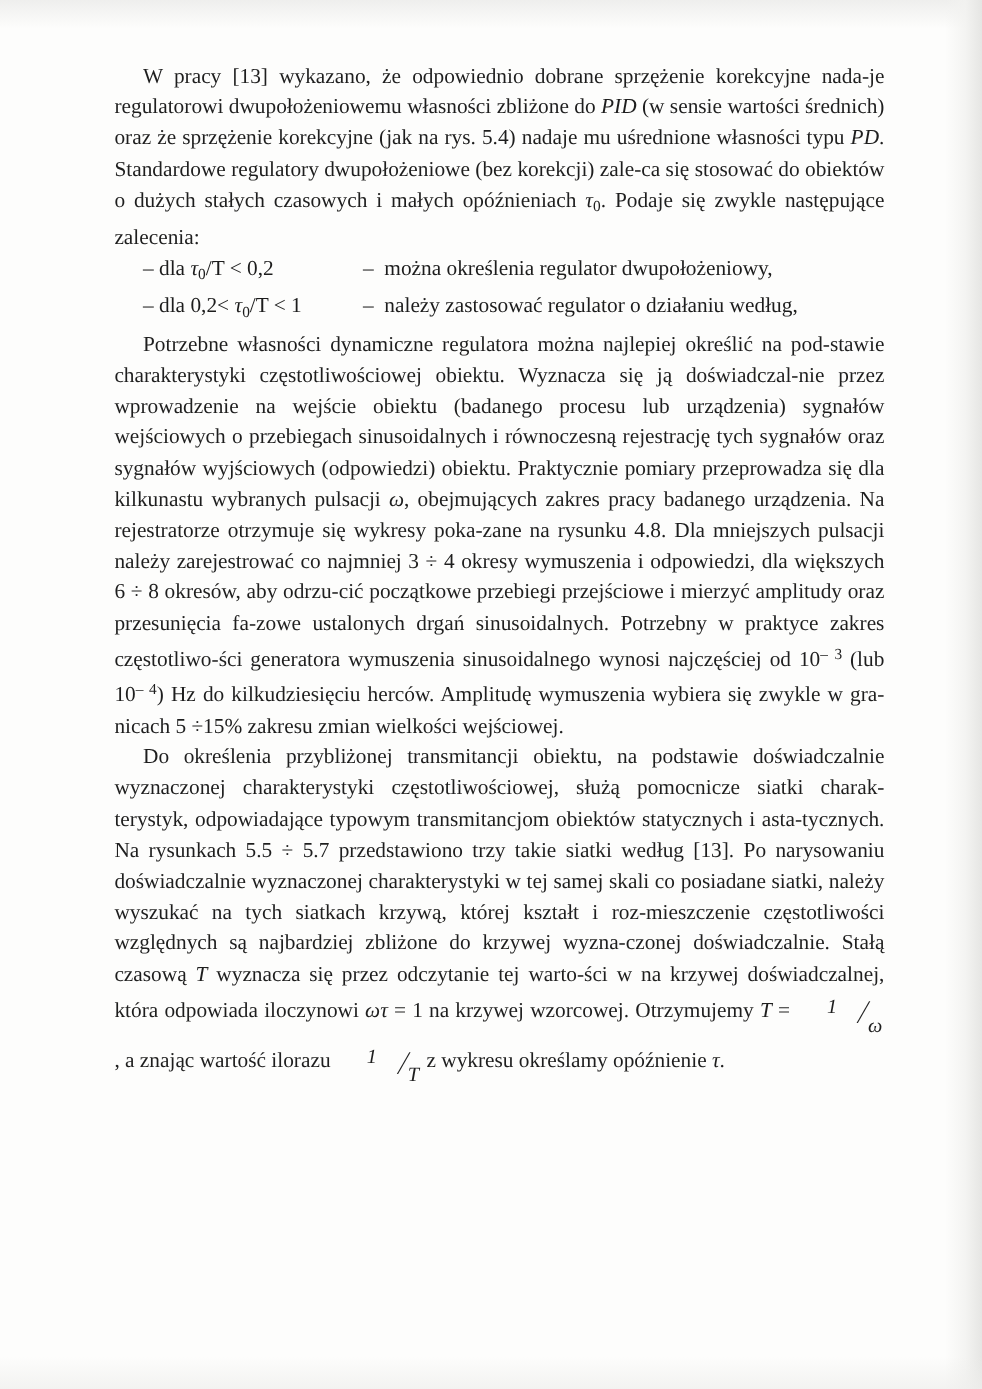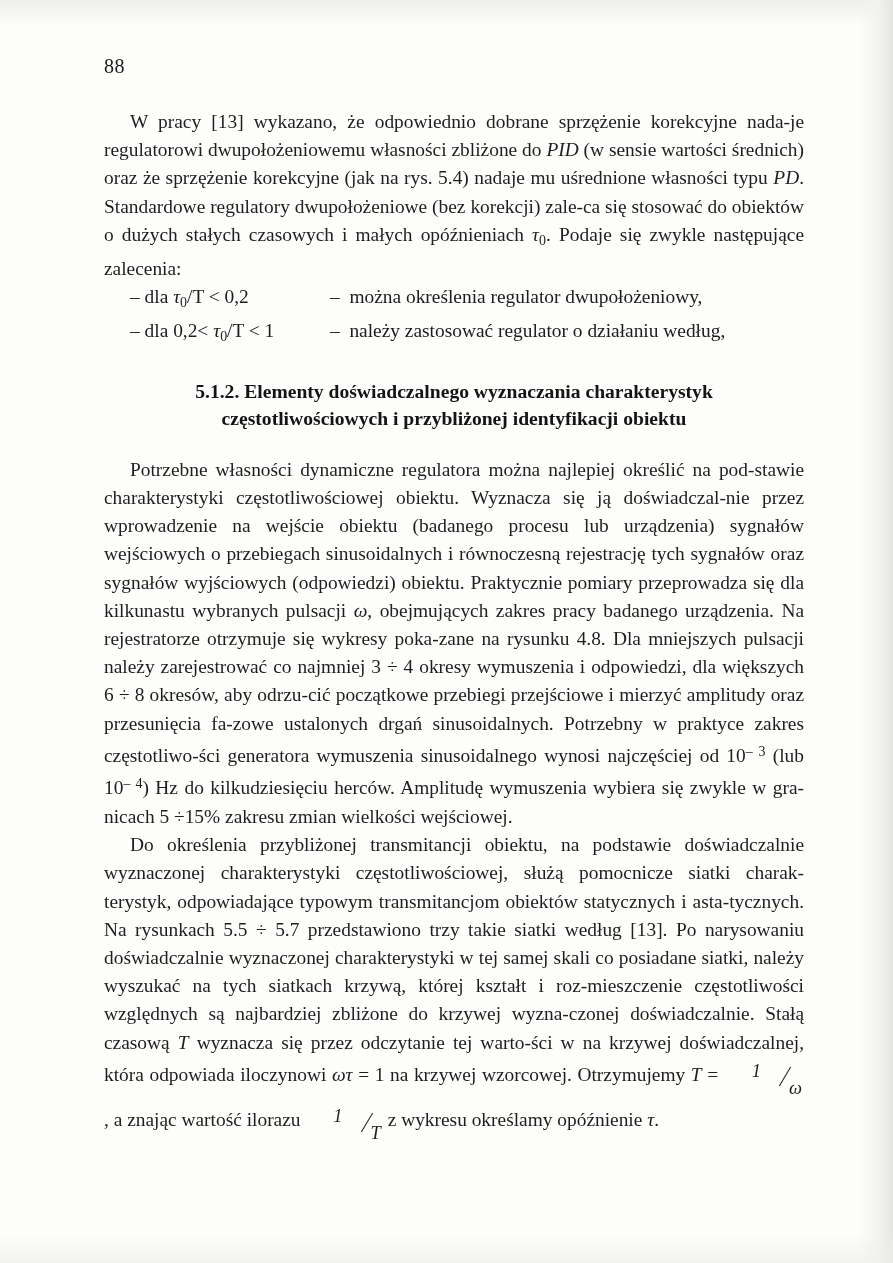--- a/index.html
+++ b/index.html
@@ -161,38 +161,33 @@
 <body>
 
 <div class="page">
 
   <div class="scan-edge-top"></div>
   <div class="scan-edge-right"></div>
   <div class="scan-edge-bottom"></div>
 
   <div class="content">
 
-    <div class="folio">88</div>
 
     <p class="body indent"><span>W pracy [13] wykazano, że odpowiednio dobrane sprzężenie korekcyjne nada-je regulatorowi dwupołożeniowemu własności zbliżone do </span><span class="it">PID</span><span> (w sensie wartości średnich) oraz że sprzężenie korekcyjne (jak na rys. 5.4) nadaje mu uśrednione własności typu </span><span class="it">PD</span><span>. Standardowe regulatory dwupołożeniowe (bez korekcji) zale-ca się stosować do obiektów o dużych stałych czasowych i małych opóźnieniach </span><span class="tau">τ</span><span class="sub">0</span><span>. Podaje się zwykle następujące zalecenia:</span></p>
 
     <ul class="rec-list">
       <li>
         <span class="rec-cond"><span>–</span>&nbsp;<span>dla</span>&nbsp;<span></span><span class="tau">τ</span><span class="sub">0</span><span>/T &lt; 0,2</span></span>
         <span class="rec-act"><span>–</span>&nbsp;&nbsp;<span>można określenia regulator dwupołożeniowy,</span></span>
       </li>
       <li>
         <span class="rec-cond"><span>–</span>&nbsp;<span>dla</span>&nbsp;<span>0,2&lt;</span>&nbsp;<span class="tau">τ</span><span class="sub">0</span><span>/T &lt; 1</span></span>
         <span class="rec-act"><span>–</span>&nbsp;&nbsp;<span>należy zastosować regulator o działaniu według,</span></span>
       </li>
     </ul>
 
-    <h2 class="section-heading">
-      <span class="ln">5.1.2. Elementy doświadczalnego wyznaczania charakterystyk</span>
-      <span class="ln">częstotliwościowych i przybliżonej identyfikacji obiektu</span>
-    </h2>
 
     <p class="body indent"><span>Potrzebne własności dynamiczne regulatora można najlepiej określić na pod-stawie charakterystyki częstotliwościowej obiektu. Wyznacza się ją doświadczal-nie przez wprowadzenie na wejście obiektu (badanego procesu lub urządzenia) sygnałów wejściowych o przebiegach sinusoidalnych i równoczesną rejestrację tych sygnałów oraz sygnałów wyjściowych (odpowiedzi) obiektu. Praktycznie pomiary przeprowadza się dla kilkunastu wybranych pulsacji </span><span class="it">ω</span><span>, obejmujących zakres pracy badanego urządzenia. Na rejestratorze otrzymuje się wykresy poka-zane na rysunku 4.8. Dla mniejszych pulsacji należy zarejestrować co najmniej 3 ÷ 4 okresy wymuszenia i odpowiedzi, dla większych 6 ÷ 8 okresów, aby odrzu-cić początkowe przebiegi przejściowe i mierzyć amplitudy oraz przesunięcia fa-zowe ustalonych drgań sinusoidalnych. Potrzebny w praktyce zakres częstotliwo-ści generatora wymuszenia sinusoidalnego wynosi najczęściej od 10</span><span class="sup">– 3</span><span> (lub 10</span><span class="sup">– 4</span><span>) Hz do kilkudziesięciu herców. Amplitudę wymuszenia wybiera się zwykle w gra-nicach 5 ÷15% zakresu zmian wielkości wejściowej.</span></p>
 
     <p class="body indent"><span>Do określenia przybliżonej transmitancji obiektu, na podstawie doświadczalnie wyznaczonej charakterystyki częstotliwościowej, służą pomocnicze siatki charak-terystyk, odpowiadające typowym transmitancjom obiektów statycznych i asta-tycznych. Na rysunkach 5.5 ÷ 5.7 przedstawiono trzy takie siatki według [13]. Po narysowaniu doświadczalnie wyznaczonej charakterystyki w tej samej skali co posiadane siatki, należy wyszukać na tych siatkach krzywą, której kształt i roz-mieszczenie częstotliwości względnych są najbardziej zbliżone do krzywej wyzna-czonej doświadczalnie. Stałą czasową </span><span class="it">T</span><span> wyznacza się przez odczytanie tej warto-ści w na krzywej doświadczalnej, która odpowiada iloczynowi </span><span class="it">ωτ</span><span> = 1 na krzywej wzorcowej. Otrzymujemy </span><span class="it">T</span><span> = </span><span class="dfrac"><span class="num">1</span><span class="bar">⁄</span><span class="den">ω</span></span><span> , a znając wartość ilorazu </span><span class="dfrac"><span class="num">1</span><span class="bar">⁄</span><span class="den">T</span></span><span> z wykresu określamy opóźnienie </span><span class="tau">τ</span><span>.</span></p>
 
   </div>
 </div>
 
 </body></html>

